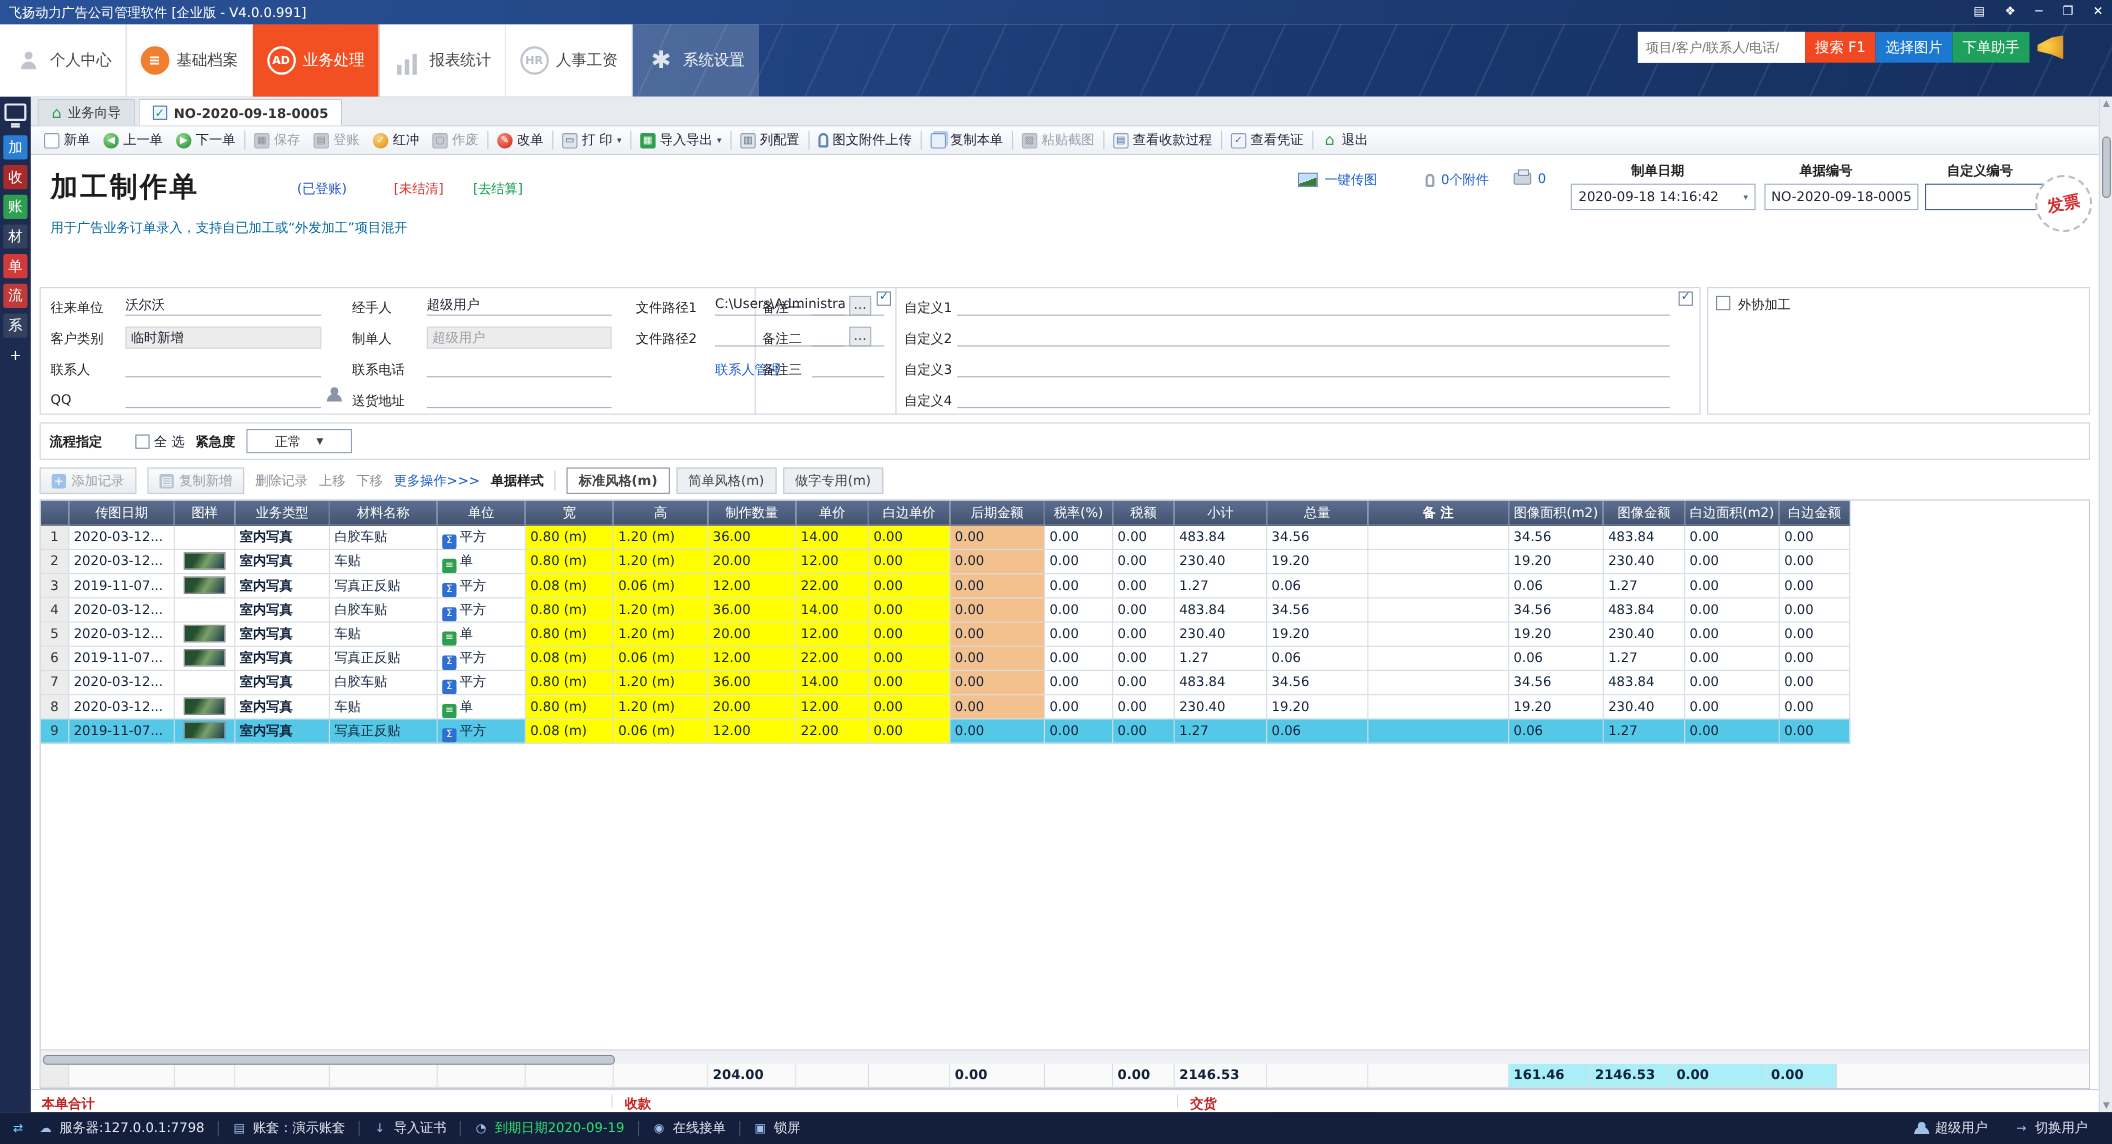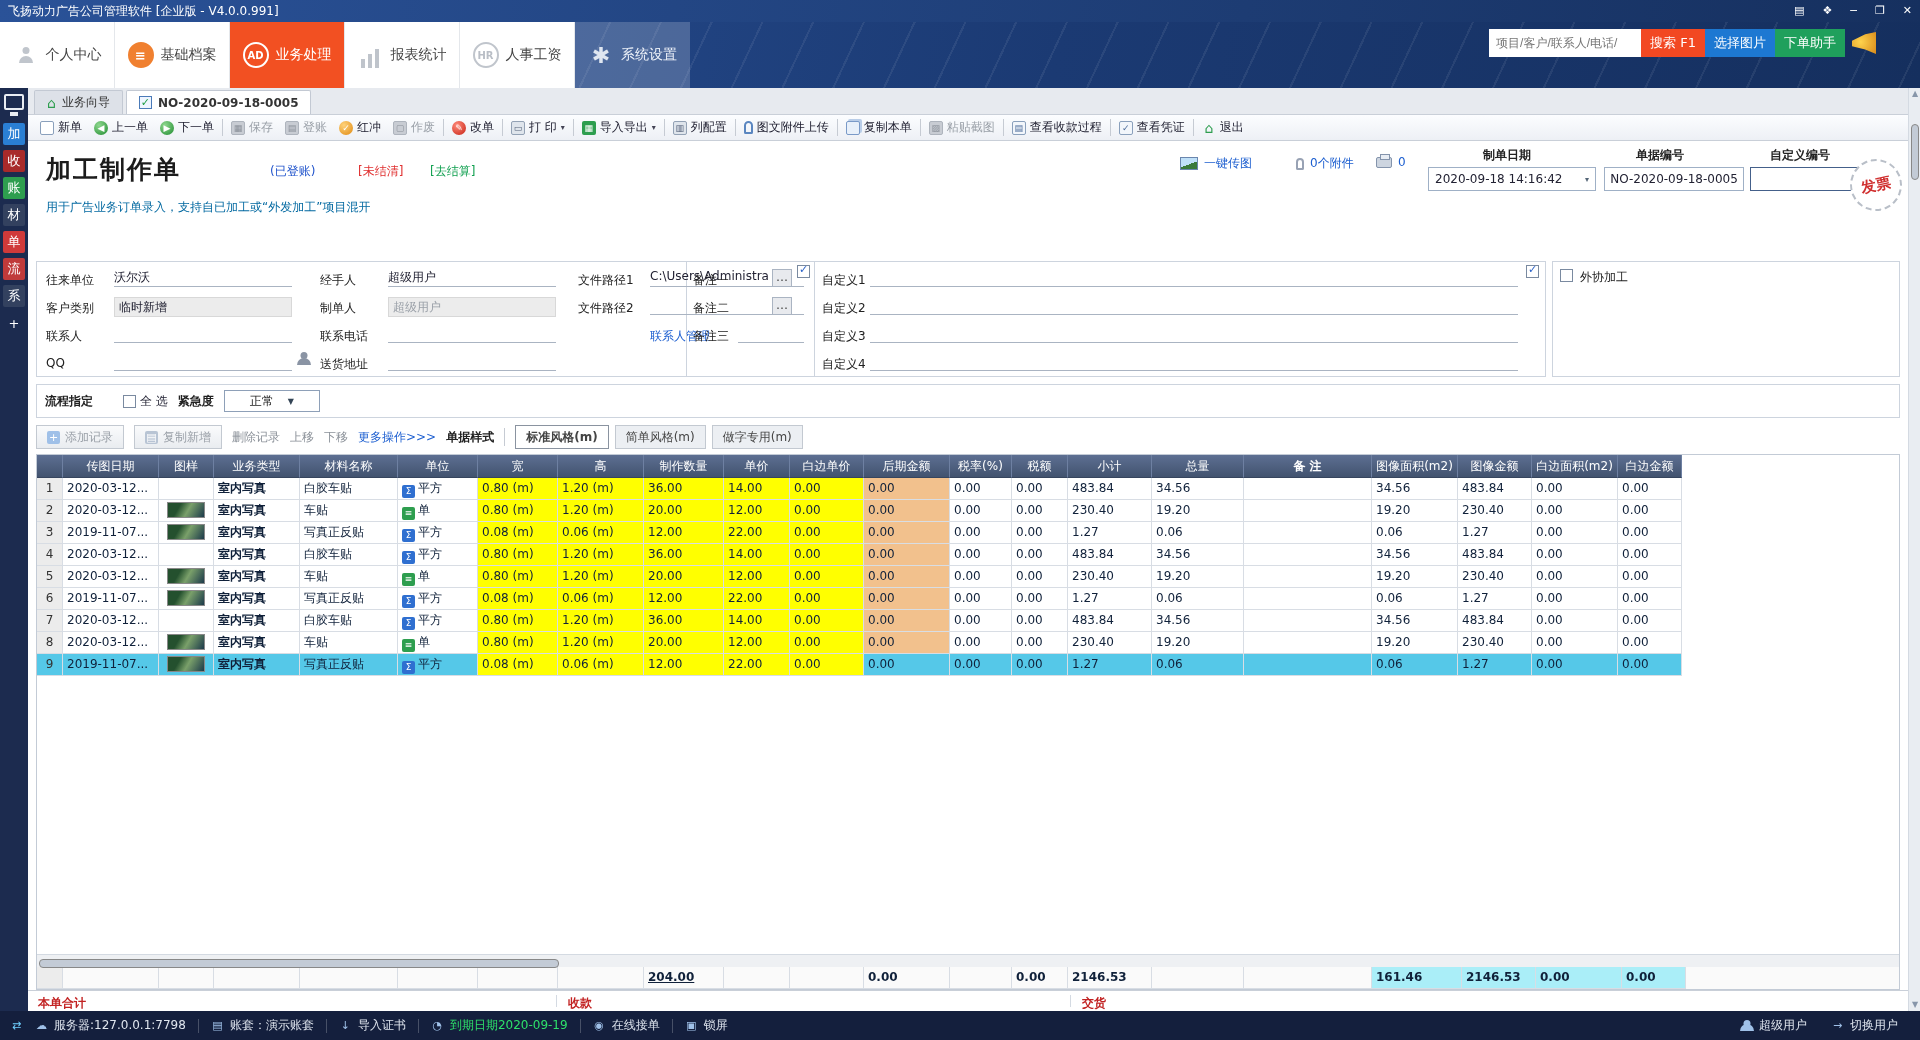--- a/index.html
+++ b/index.html
@@ -699,30 +699,30 @@
       </div>
     <div class="tsum">
         <div class="tcell c-rownum" style="width: 26px;"></div>
         <div class="tcell" style="width: 96px;"></div>
         <div class="tcell" style="width: 55px;"></div>
         <div class="tcell" style="width: 86px;"></div>
         <div class="tcell" style="width: 98px;"></div>
         <div class="tcell" style="width: 80px;"></div>
         <div class="tcell" style="width: 80px;"></div>
         <div class="tcell" style="width: 86px;"></div>
-        <div class="tcell" style="width: 80px; text-decoration: underline;">204.00</div>
+        <div class="tcell" style="width: 80px;">204.00</div>
         <div class="tcell" style="width: 66px;"></div>
         <div class="tcell" style="width: 74px;"></div>
         <div class="tcell" style="width: 86px;">0.00</div>
         <div class="tcell" style="width: 62px;"></div>
         <div class="tcell" style="width: 56px;">0.00</div>
         <div class="tcell" style="width: 84px;">2146.53</div>
         <div class="tcell" style="width: 92px;"></div>
         <div class="tcell" style="width: 128px;"></div>
-        <div class="tcell c-cyan" style="width: 90px;">161.46</div>
+        <div class="tcell c-cyan" style="width: 74px;">161.46</div>
         <div class="tcell c-cyan" style="width: 74px;">2146.53</div>
         <div class="tcell c-cyan" style="width: 86px;">0.00</div>
         <div class="tcell c-cyan" style="width: 64px;">0.00</div>
       </div>
   </div>
 
   <div class="bottom">
     <div class="vdiv" style="left:528px"></div>
     <div class="vdiv" style="left:1042px"></div>
 

